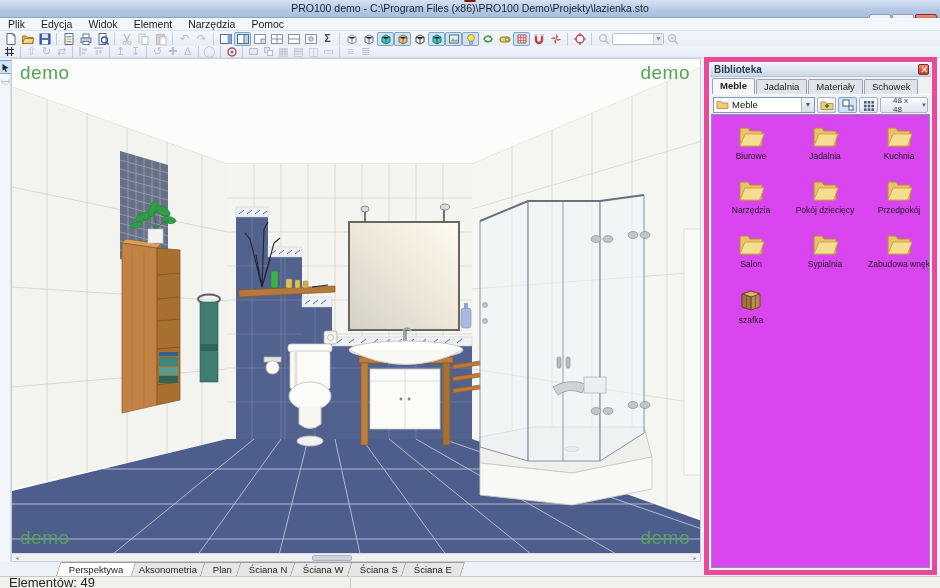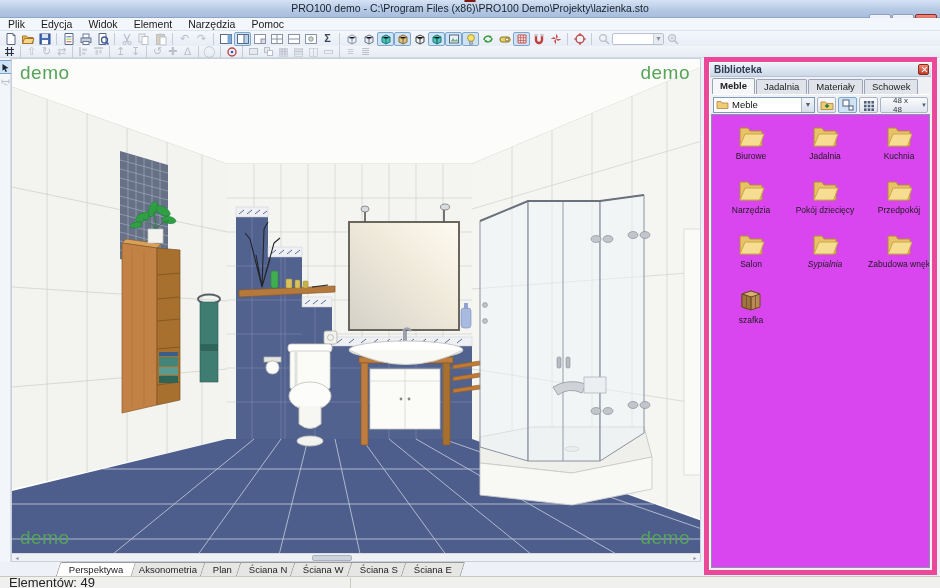--- a/index.html
+++ b/index.html
@@ -742,21 +742,21 @@
         <div class="lbl">Przedpokój</div>
       </div>
 
       <div class="cell" style="left:2px; top:116px;">
         <svg width="30" height="26" viewBox="0 0 30 26">
             <path d="M4 23V5h8l2 3h12v15z" fill="#e9c268" stroke="#b3893a"></path>
             <path d="M4 23 9 11h19l-4.5 12z" fill="#f6dd92" stroke="#c9a648"></path>
           </svg>
         <div class="lbl">Salon</div>
       </div>
-      <div class="cell" style="left:76px; top:116px;font-style:italic;">
+      <div class="cell" style="left:76px; top:116px;">
         <svg width="30" height="26" viewBox="0 0 30 26">
             <path d="M4 23V5h8l2 3h12v15z" fill="#e9c268" stroke="#b3893a"></path>
             <path d="M4 23 9 11h19l-4.5 12z" fill="#f6dd92" stroke="#c9a648"></path>
           </svg>
         <div class="lbl">Sypialnia</div>
       </div>
       <div class="cell" style="left:150px; top:116px;">
         <svg width="30" height="26" viewBox="0 0 30 26">
             <path d="M4 23V5h8l2 3h12v15z" fill="#e9c268" stroke="#b3893a"></path>
             <path d="M4 23 9 11h19l-4.5 12z" fill="#f6dd92" stroke="#c9a648"></path>

